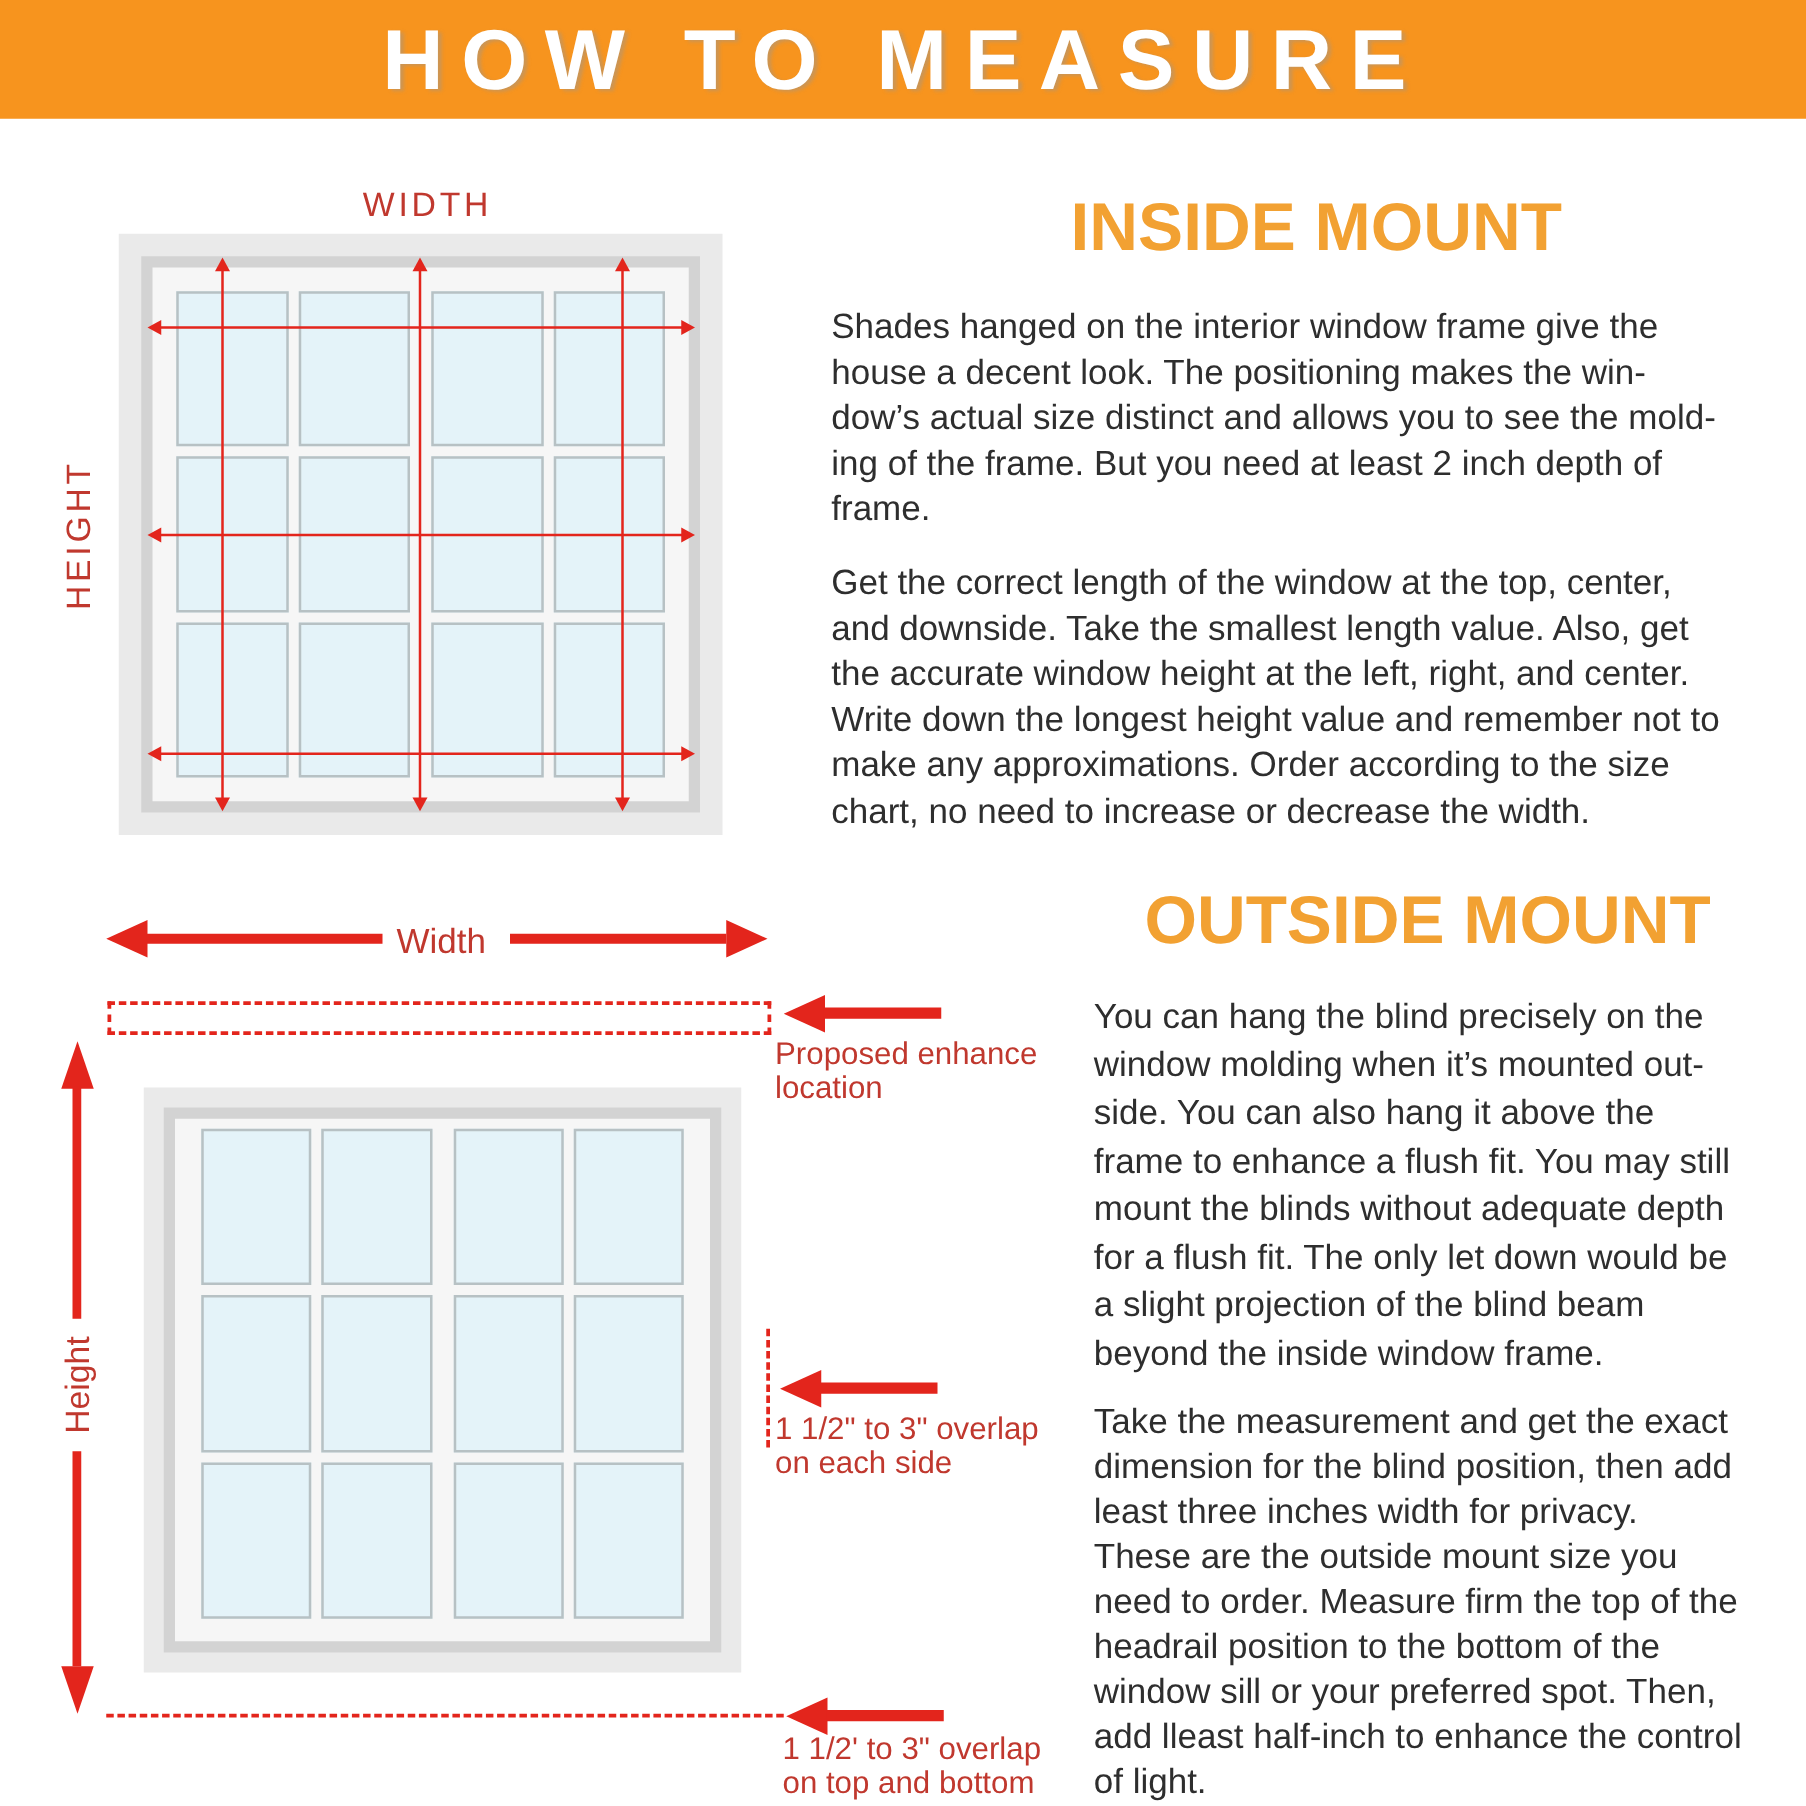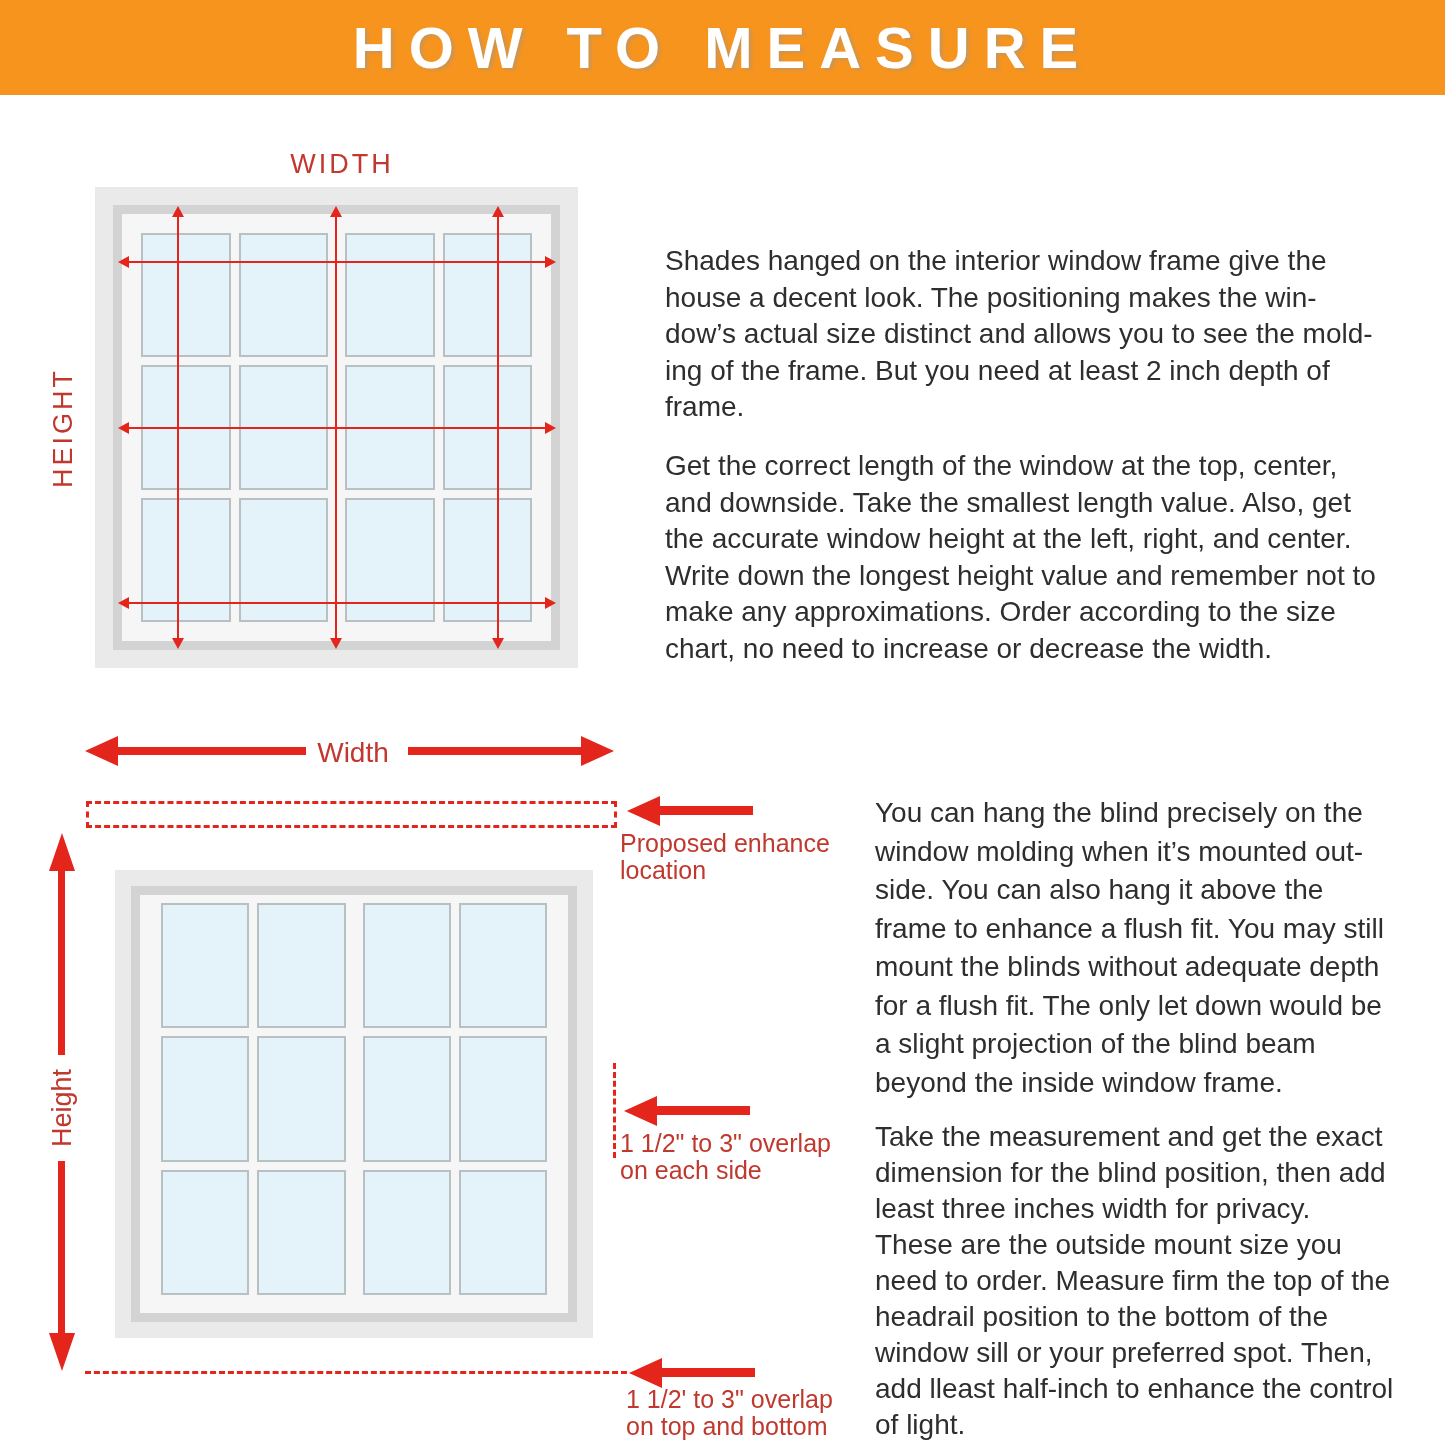--- a/index.html
+++ b/index.html
@@ -7,21 +7,21 @@
     --label-red:#C0382E; --text-dark:#2E2E2E; --pane-blue:#E4F3F9;
     --pane-border:#B7C1C4; --frame-outer:#EAEAEA; --frame-bevel:#D3D3D3; --frame-inner:#F6F6F6;
   }
   *{margin:0;padding:0;box-sizing:border-box;}
   body{background:#fff;font-family:"Liberation Sans",sans-serif;}
   .page{position:relative;width:1445px;height:1445px;background:#fff;overflow:hidden;}
 
   
   .banner{position:absolute;left:0;top:0;width:1445px;height:95px;background:var(--banner-bg);
           display:flex;align-items:center;justify-content:center;}
-  .banner h1{color:#fff;font-size:58px;font-weight:700;letter-spacing:14px;
+  .banner h1{color:#fff;font-size:68px;font-weight:700;letter-spacing:14px;
              text-shadow:3px 2px 3px rgba(150,150,150,.45);white-space:nowrap;}
 
   
   .window{position:absolute;background:var(--frame-outer);padding:17px;}
   .bevel{width:100%;height:100%;background:var(--frame-bevel);padding:9px;}
   .inner{width:100%;height:100%;background:var(--frame-inner);}
   .win-top .inner{padding:19px;}
   .win-bottom .inner{padding:8px 21px 18px 21px;}
   .panes{display:flex;width:100%;height:100%;}
   .panel{flex:1;display:grid;grid-template-columns:1fr 1fr;grid-template-rows:1fr 1fr 1fr;gap:8px;}
@@ -98,20 +98,21 @@
     </div>
   </div>
 
   <div class="thin-v" style="left:177px;top:215px;height:425px;"></div>
   <div class="thin-v" style="left:335px;top:215px;height:425px;"></div>
   <div class="thin-v" style="left:497px;top:215px;height:425px;"></div>
   <div class="thin-h" style="left:127px;top:261px;width:420px;"></div>
   <div class="thin-h" style="left:127px;top:427px;width:420px;"></div>
   <div class="thin-h" style="left:127px;top:602px;width:420px;"></div>
 
+  <div class="heading" style="left:673px;top:151px;width:760px;">INSIDE MOUNT</div>
   <div class="para" style="left:665px;top:243px;line-height:36.5px;">Shades hanged on the interior window frame give the
 house a decent look. The positioning makes the win-
 dow’s actual size distinct and allows you to see the mold-
 ing of the frame. But you need at least 2 inch depth of
 frame.</div>
   <div class="para" style="left:665px;top:448px;line-height:36.5px;">Get the correct length of the window at the top, center,
 and downside. Take the smallest length value. Also, get
 the accurate window height at the left, right, and center.
 Write down the longest height value and remember not to
 make any approximations. Order according to the size
@@ -166,20 +167,21 @@
   <div class="bar" style="left:656px;top:1106px;width:94px;height:9px;"></div>
   <div class="red-label" style="left:620px;top:1130px;">1 1/2" to 3" overlap
 on each side</div>
 
   <div class="dash-hline" style="left:85px;top:1371px;width:542px;"></div>
   <div class="head head-left" style="left:629px;top:1358px;"></div>
   <div class="bar" style="left:661px;top:1368px;width:94px;height:9px;"></div>
   <div class="red-label" style="left:626px;top:1386px;">1 1/2' to 3" overlap
 on top and bottom</div>
 
+  <div class="heading" style="left:862px;top:705px;width:560px;">OUTSIDE MOUNT</div>
   <div class="para" style="left:875px;top:1119px;line-height:36px;">Take the measurement and get the exact
 dimension for the blind position, then add
 least three inches width for privacy.
 These are the outside mount size you
 need to order. Measure firm the top of the
 headrail position to the bottom of the
 window sill or your preferred spot. Then,
 add lleast half-inch to enhance the control
 of light.</div>
   <div class="para" style="left:875px;top:794px;line-height:38.5px;">You can hang the blind precisely on the

